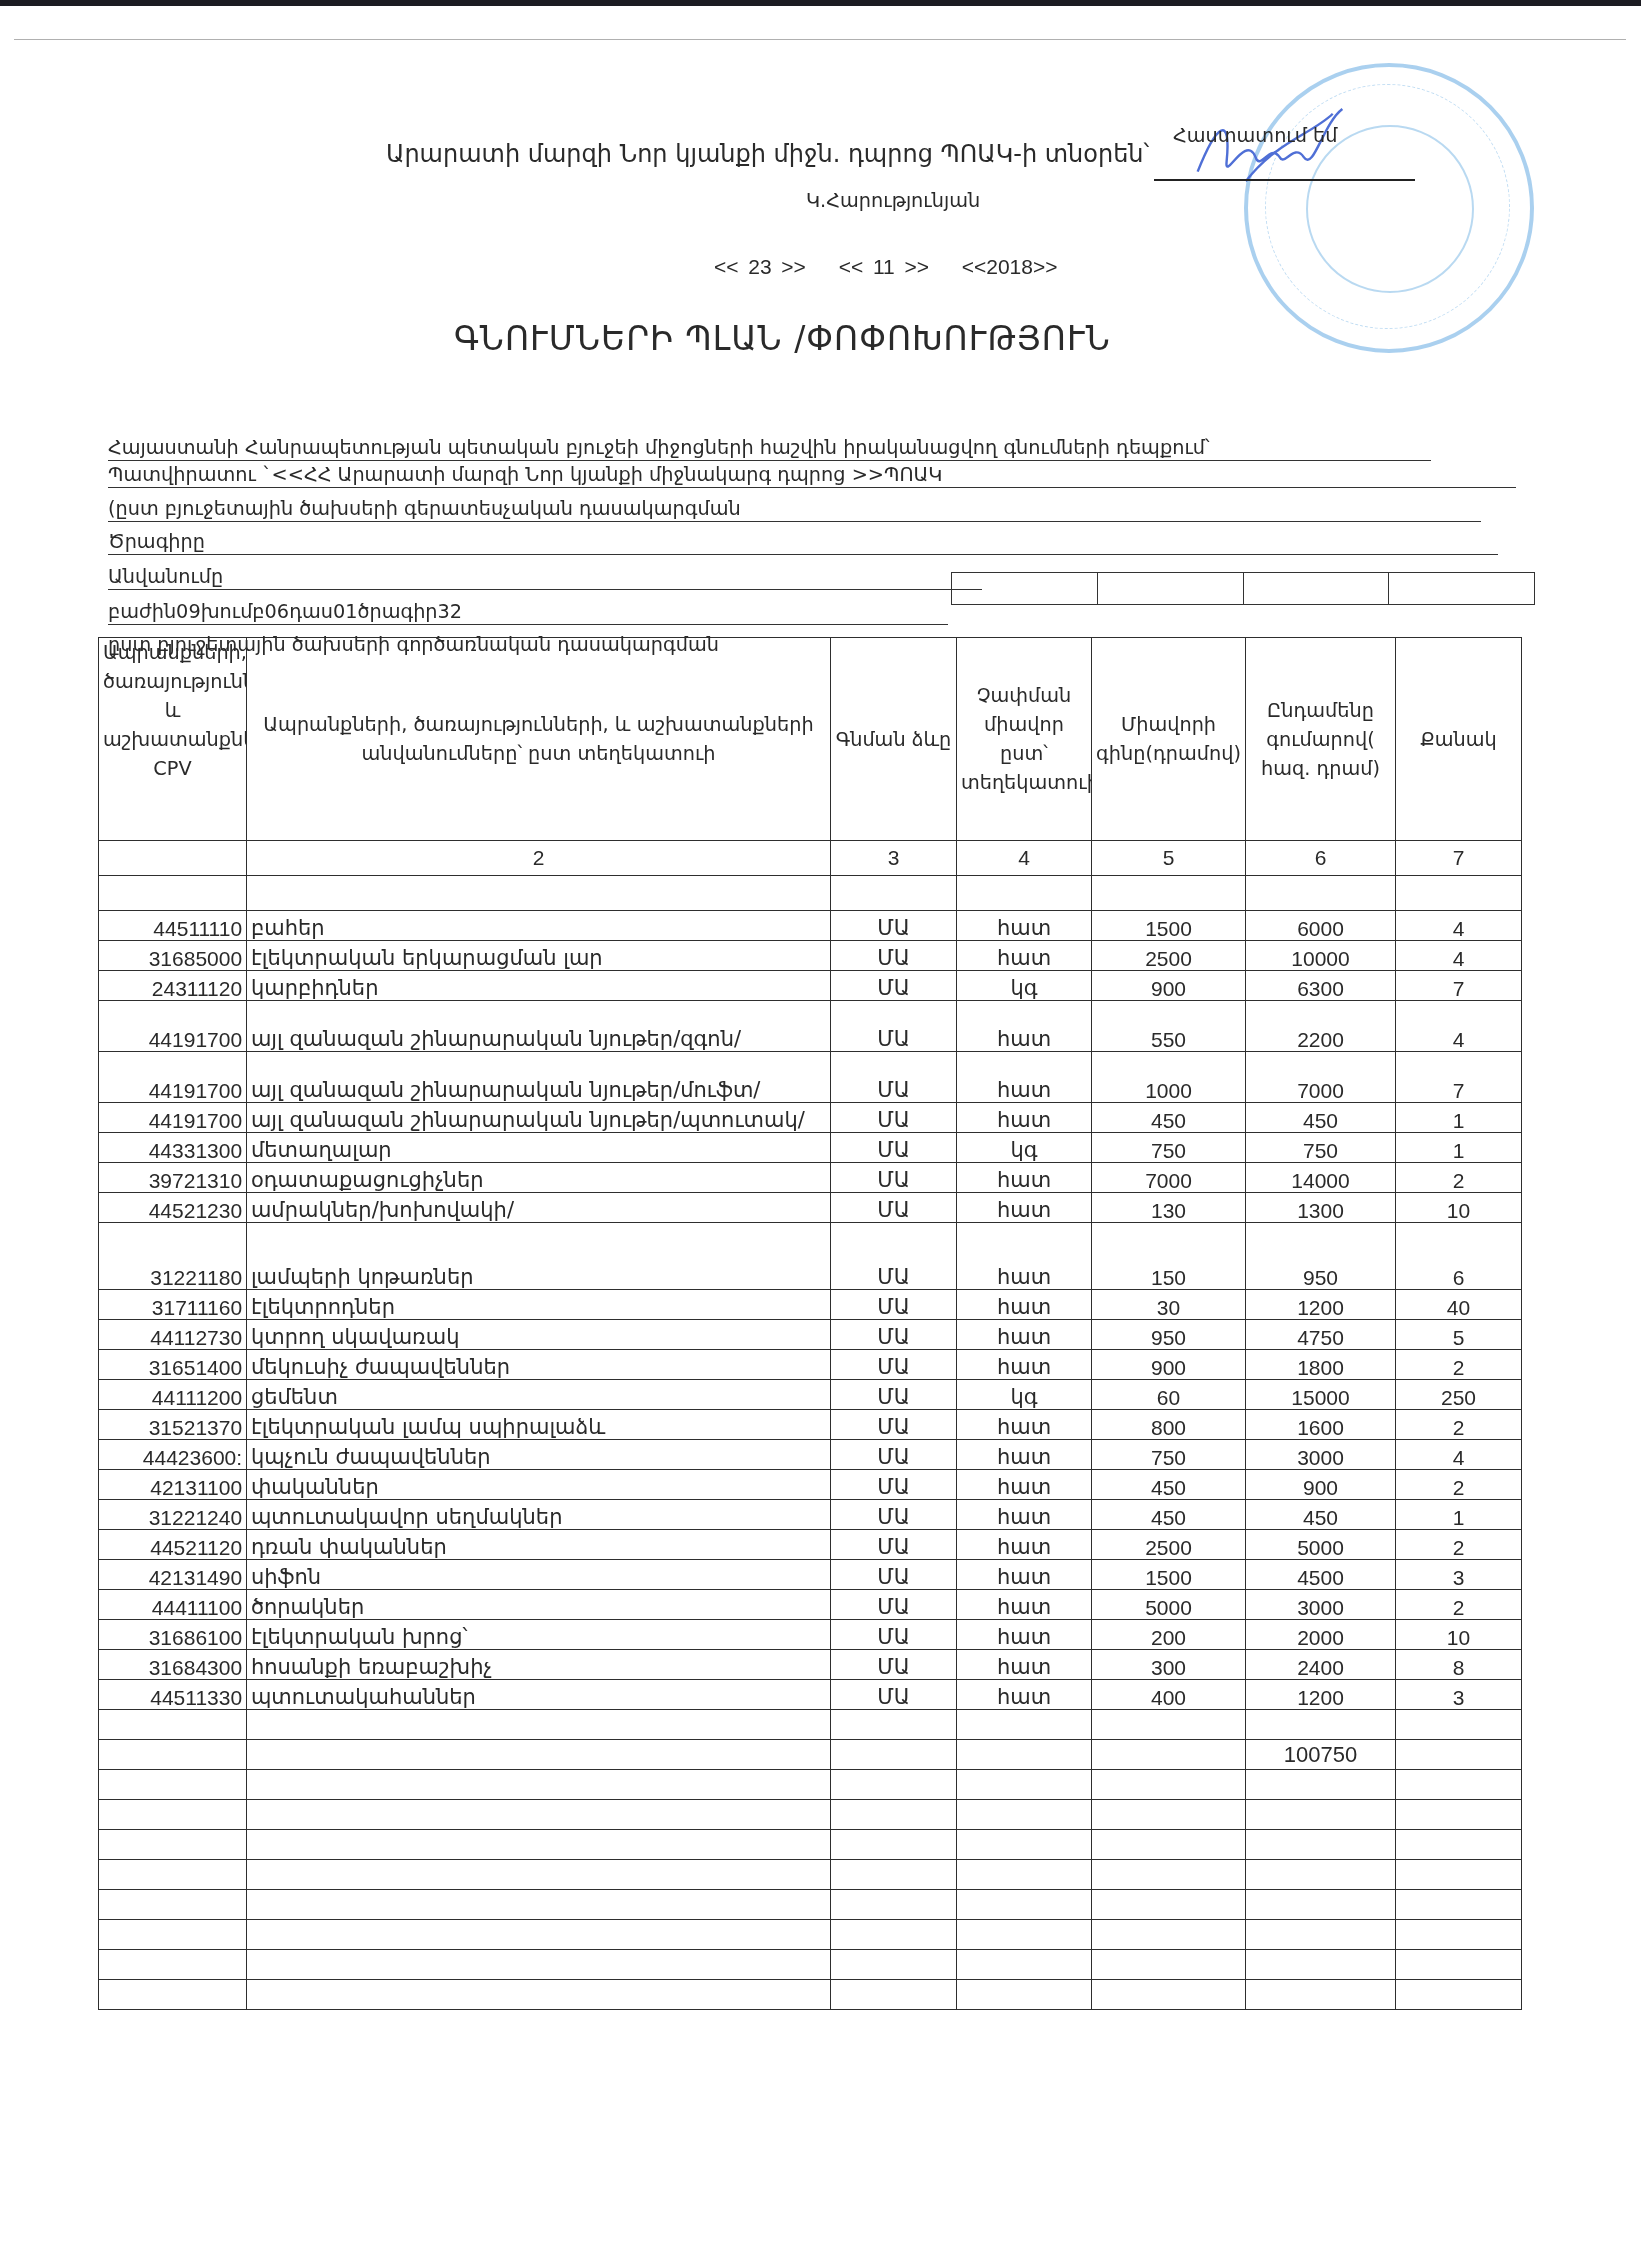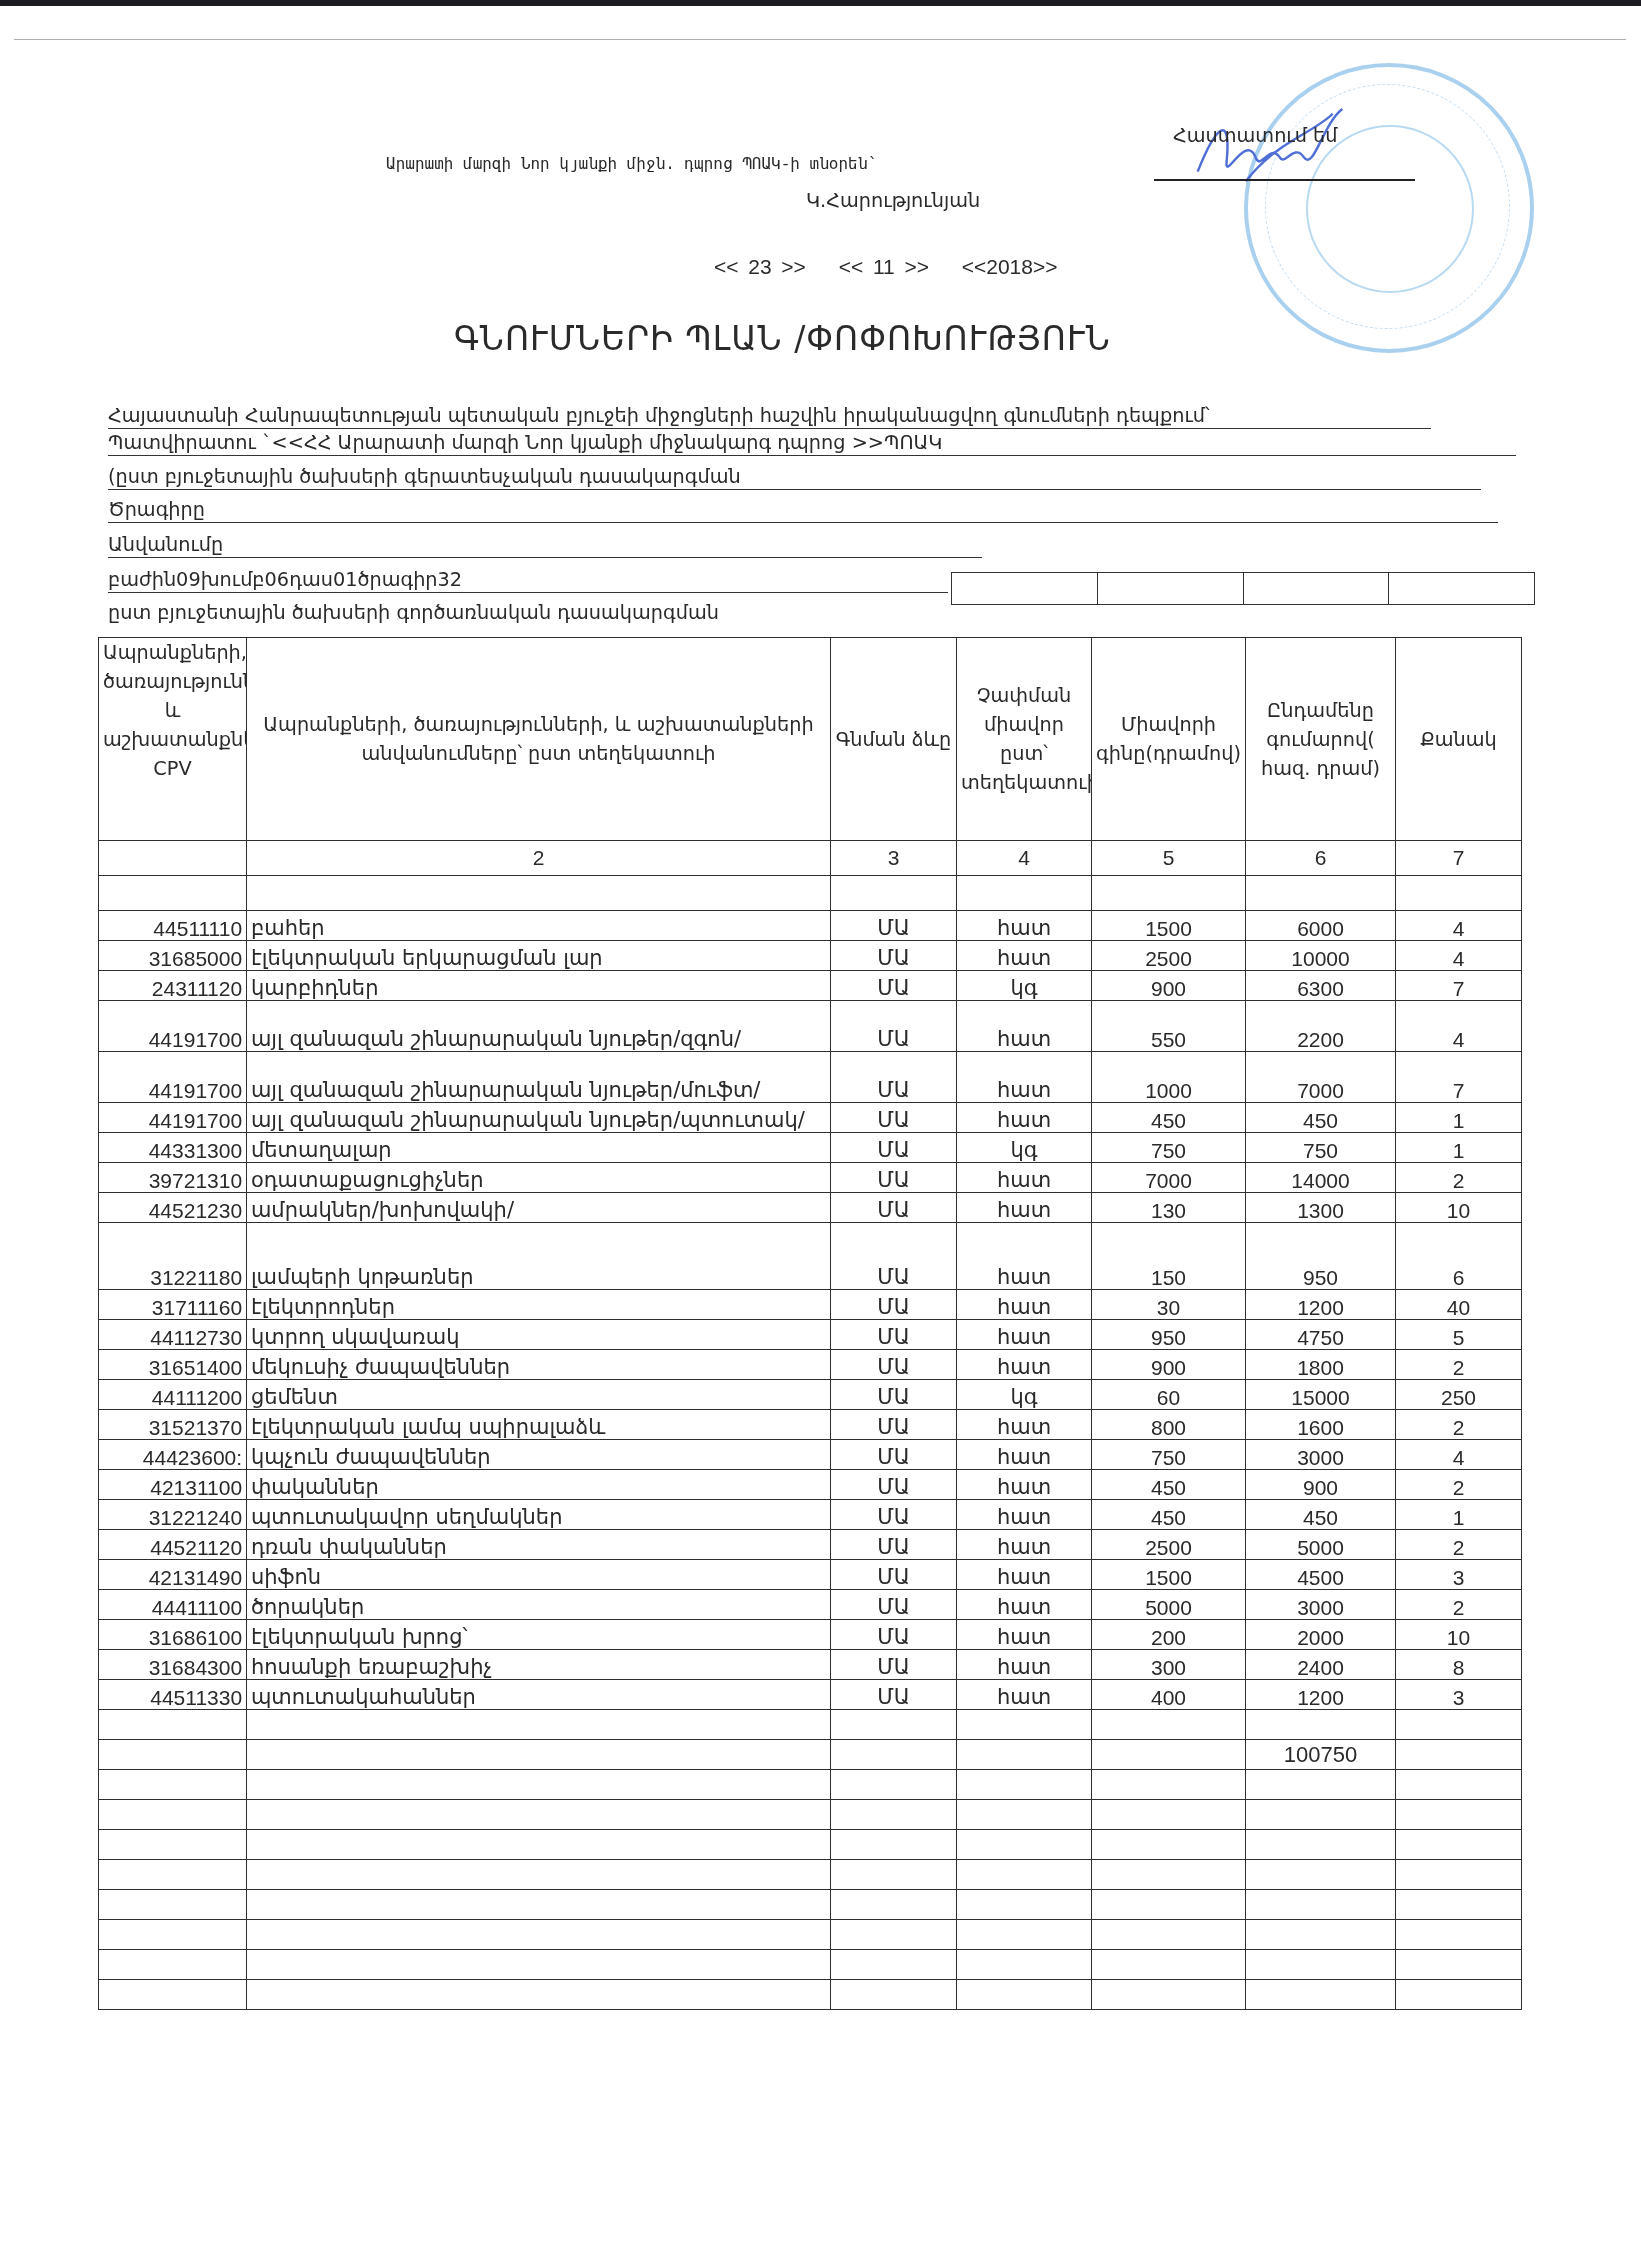--- a/index.html
+++ b/index.html
@@ -5,35 +5,35 @@
   html, body { margin: 0; padding: 0; }
   body {
     width: 1641px; height: 2257px; position: relative; overflow: hidden;
     background: #ffffff; color: #2a2a2a;
     font-family: "DejaVu Sans", sans-serif;
   }
   .topbar { position: absolute; left: 0; top: 0; width: 1641px; height: 5.8px; background: #1c1c22; }
   .topline { position: absolute; left: 13.5px; top: 39px; width: 1612px; height: 1px; background: #b0b0b0; }
   .abs { position: absolute; white-space: nowrap; }
   .approve-label { left: 1173px; top: 124px; font-size: 19.3px; }
-  .director-line { left: 386px; top: 154px; font-size: 16px; font-family: Liberation Mono, monospace; }
+  .director-line { left: 386px; top: 140px; font-size: 24px; }
   .sign-line { position: absolute; left: 1154px; top: 179px; width: 261px; height: 1.9px; background: #222; }
   .director-name { left: 806px; top: 189px; font-size: 19.3px; }
   .date-row { left: 714px; top: 255px; font-size: 21px; font-family: "Liberation Sans", sans-serif; word-spacing: 3.9px; }
   .date-row span { margin-right: 23px; }
   .title { left: 454px; top: 319px; font-size: 33px; letter-spacing: 1px; }
   .stamp { position: absolute; left: 1244px; top: 63px; width: 290px; height: 290px; border-radius: 50%;
     border: 4.8px solid rgba(100,170,225,0.55); box-sizing: border-box; }
   .stamp::before { content: ""; position: absolute; left: 58px; top: 58px; width: 164px; height: 164px;
     border-radius: 50%; border: 2.9px solid rgba(100,170,225,0.45); }
   .stamp::after { content: ""; position: absolute; left: 17.4px; top: 17.4px; width: 245px; height: 245px;
     border-radius: 50%; border: 1.9px dashed rgba(100,170,225,0.4); box-sizing: border-box; }
   .signature { position: absolute; left: 1188px; top: 104px; width: 164px; height: 87px; }
 
-  .uline { position: absolute; left: 108px; font-size: 19.3px; border-bottom: 1.9px solid #333; padding-bottom: 1px; }
+  .uline { position: absolute; left: 108px; font-size: 19.3px; border-bottom: 1.9px solid #333; padding-bottom: 1px; margin-top: 32px; }
   .l1 { top: 404px; width: 1323px; }
   .l2 { top: 431px; width: 1408px; }
   .l3 { top: 465px; width: 1373px; }
   .l4 { top: 498px; width: 1390px; }
   .l5 { top: 533px; width: 874px; }
   .l6 { top: 568px; width: 840px; }
   .l7 { top: 601px; border-bottom: none; }
 
   .codebox { position: absolute; left: 951px; top: 572px; width: 584px; height: 33px; display: flex;
     border: 1.9px solid #333; box-sizing: border-box; }

